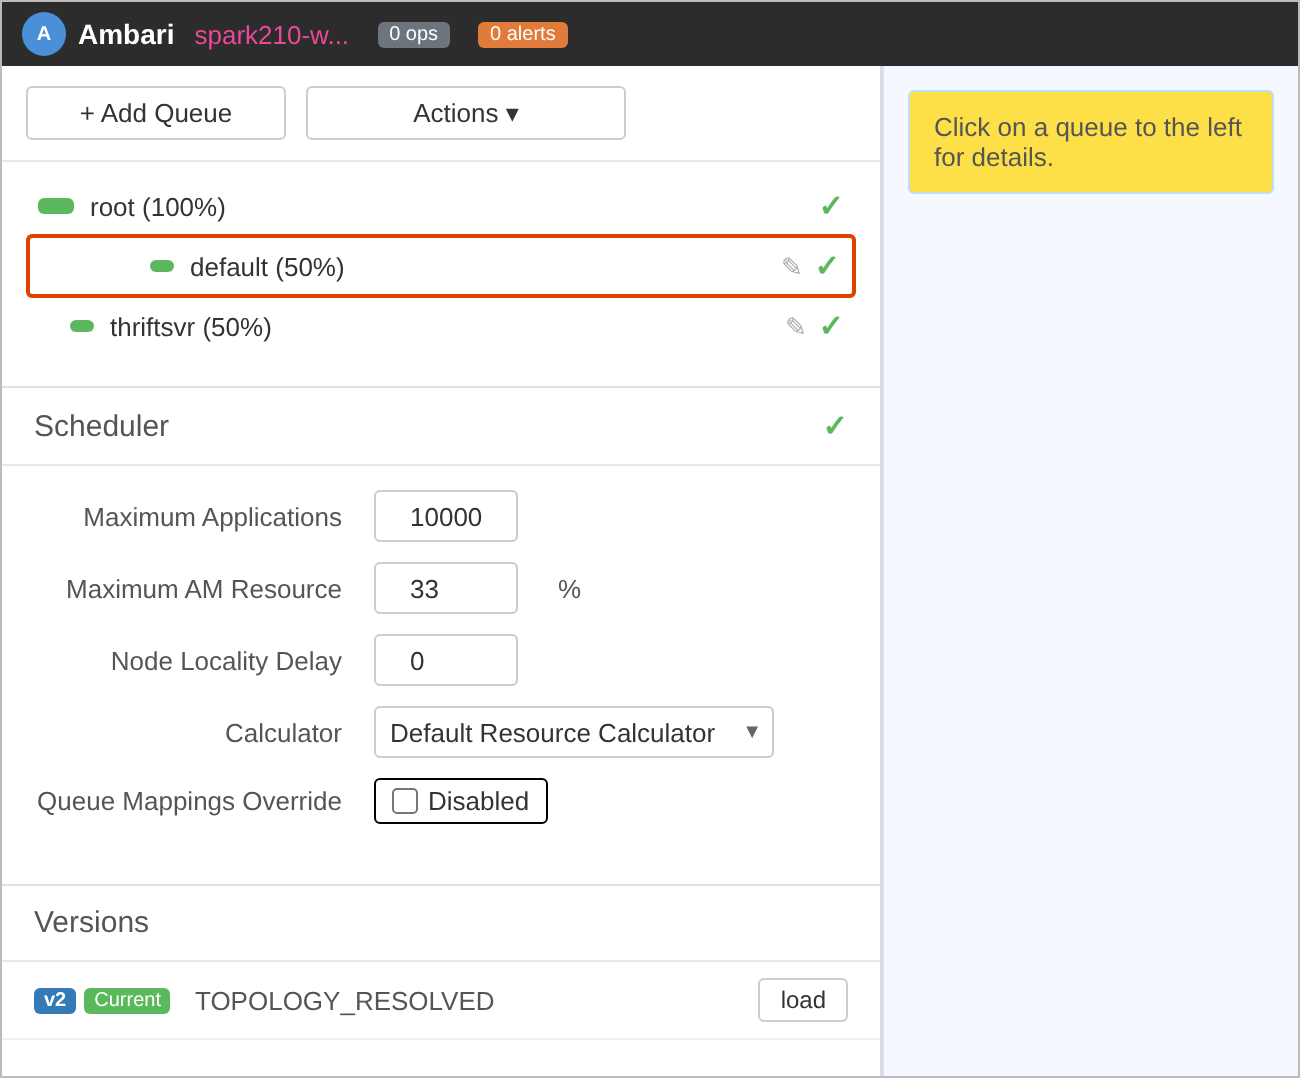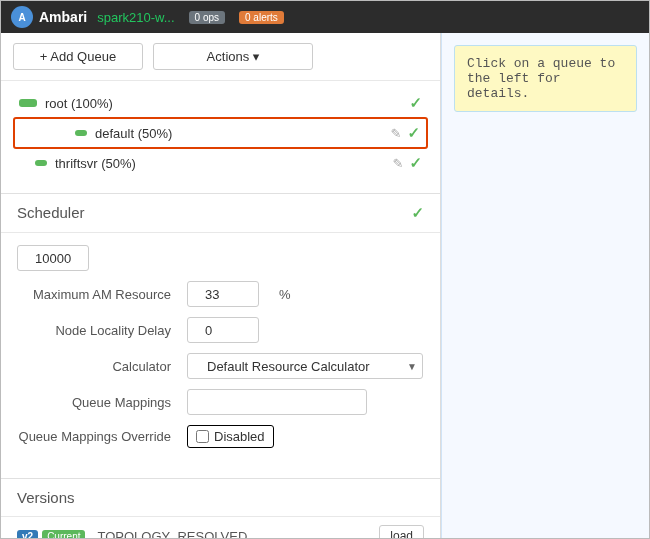--- a/index.html
+++ b/index.html
@@ -29,21 +29,21 @@
       background: #4a90d9;
       border-radius: 50%;
       display: flex;
       align-items: center;
       justify-content: center;
       font-size: 10px;
       color: #fff;
       font-weight: bold;
     }
     .navbar-cluster {
-      color: #22c55e;
+      color: #ec4899;
       font-size: 13px;
     }
     .badge {
       display: inline-flex;
       align-items: center;
       padding: 1px 6px;
       border-radius: 3px;
       font-size: 10px;
       color: #fff;
       margin-left: 4px;
@@ -138,20 +138,21 @@
     }
 
     
     .section {
       margin: 8px 0 0 0;
       border-top: 1px solid #e0e0e0;
       background: #fff;
     }
     .section-header {
       display: flex;
+      align-items: center;
       justify-content: space-between;
       padding: 10px 16px 10px 16px;
       font-size: 15px;
       color: #555;
       border-bottom: 1px solid #e8e8e8;
       gap: 24px;
     }
     .form-table {
       padding: 12px 16px;
     }
@@ -187,27 +188,27 @@
       font-size: 13px;
     }
     .select-wrapper {
       position: relative;
       display: inline-flex;
       align-items: center;
     }
     .form-select {
       border: 1px solid #ccc;
       border-radius: 3px;
-      padding: 3px 24px 3px 19px;
+      padding: 3px 24px 3px 7px;
       font-size: 13px;
       height: 26px;
       color: #333;
       appearance: none;
       background: #fff;
-      width: 236px;
+      width: 200px;
       cursor: pointer;
     }
     .select-arrow {
       position: absolute;
       right: 6px;
       pointer-events: none;
       color: #666;
       font-size: 10px;
     }
     .checkbox-label {
@@ -279,27 +280,26 @@
     }
 
     
     .right-panel {
       flex: 1;
       padding: 12px;
       background: #f5f9ff;
       border-left: 1px solid #d0e4f7;
     }
     .hint-box {
-      background: #fef9c3;
+      background: #fde047;
       border: 1px solid #bce0f0;
       border-radius: 3px;
       padding: 10px 12px;
       font-size: 13px;
       color: #555;
-      font-family: Liberation Mono, monospace;
     }
 
     
     .app-wrapper {
       border: 1px solid #bbb;
       width: 650px;
       height: 539px;
       overflow: hidden;
     }
   </style>
@@ -357,20 +357,21 @@
       </div>
 
       <div class="section">
         <div class="section-header">
           <span>Scheduler</span>
           <span class="icon-check">✓</span>
         </div>
         <div class="form-table">
 
           <div class="form-row">
+            <div class="form-label">Maximum Applications</div>
             <input class="form-control form-control-short" type="text" value="10000" style="">
           </div>
 
           <div class="form-row">
             <div class="form-label">Maximum AM Resource</div>
             <div class="input-group">
               <input class="form-control form-control-short" type="text" value="33" style="">
               <span class="input-addon">%</span>
             </div>
           </div>
@@ -383,24 +384,20 @@
           <div class="form-row">
             <div class="form-label">Calculator</div>
             <div class="select-wrapper">
               <select class="form-select">
                 <option>Default Resource Calculator</option>
               </select>
               <span class="select-arrow">▼</span>
             </div>
           </div>
 
-          <div class="form-row">
-            <div class="form-label">Queue Mappings</div>
-            <input class="form-control form-control-long" type="text" value="" style="">
-          </div>
 
           <div class="form-row">
             <div class="form-label">Queue Mappings Override</div>
             <label class="checkbox-label">
               <input type="checkbox" style="">
               <span>Disabled</span>
             </label>
           </div>
         </div>
       </div>

